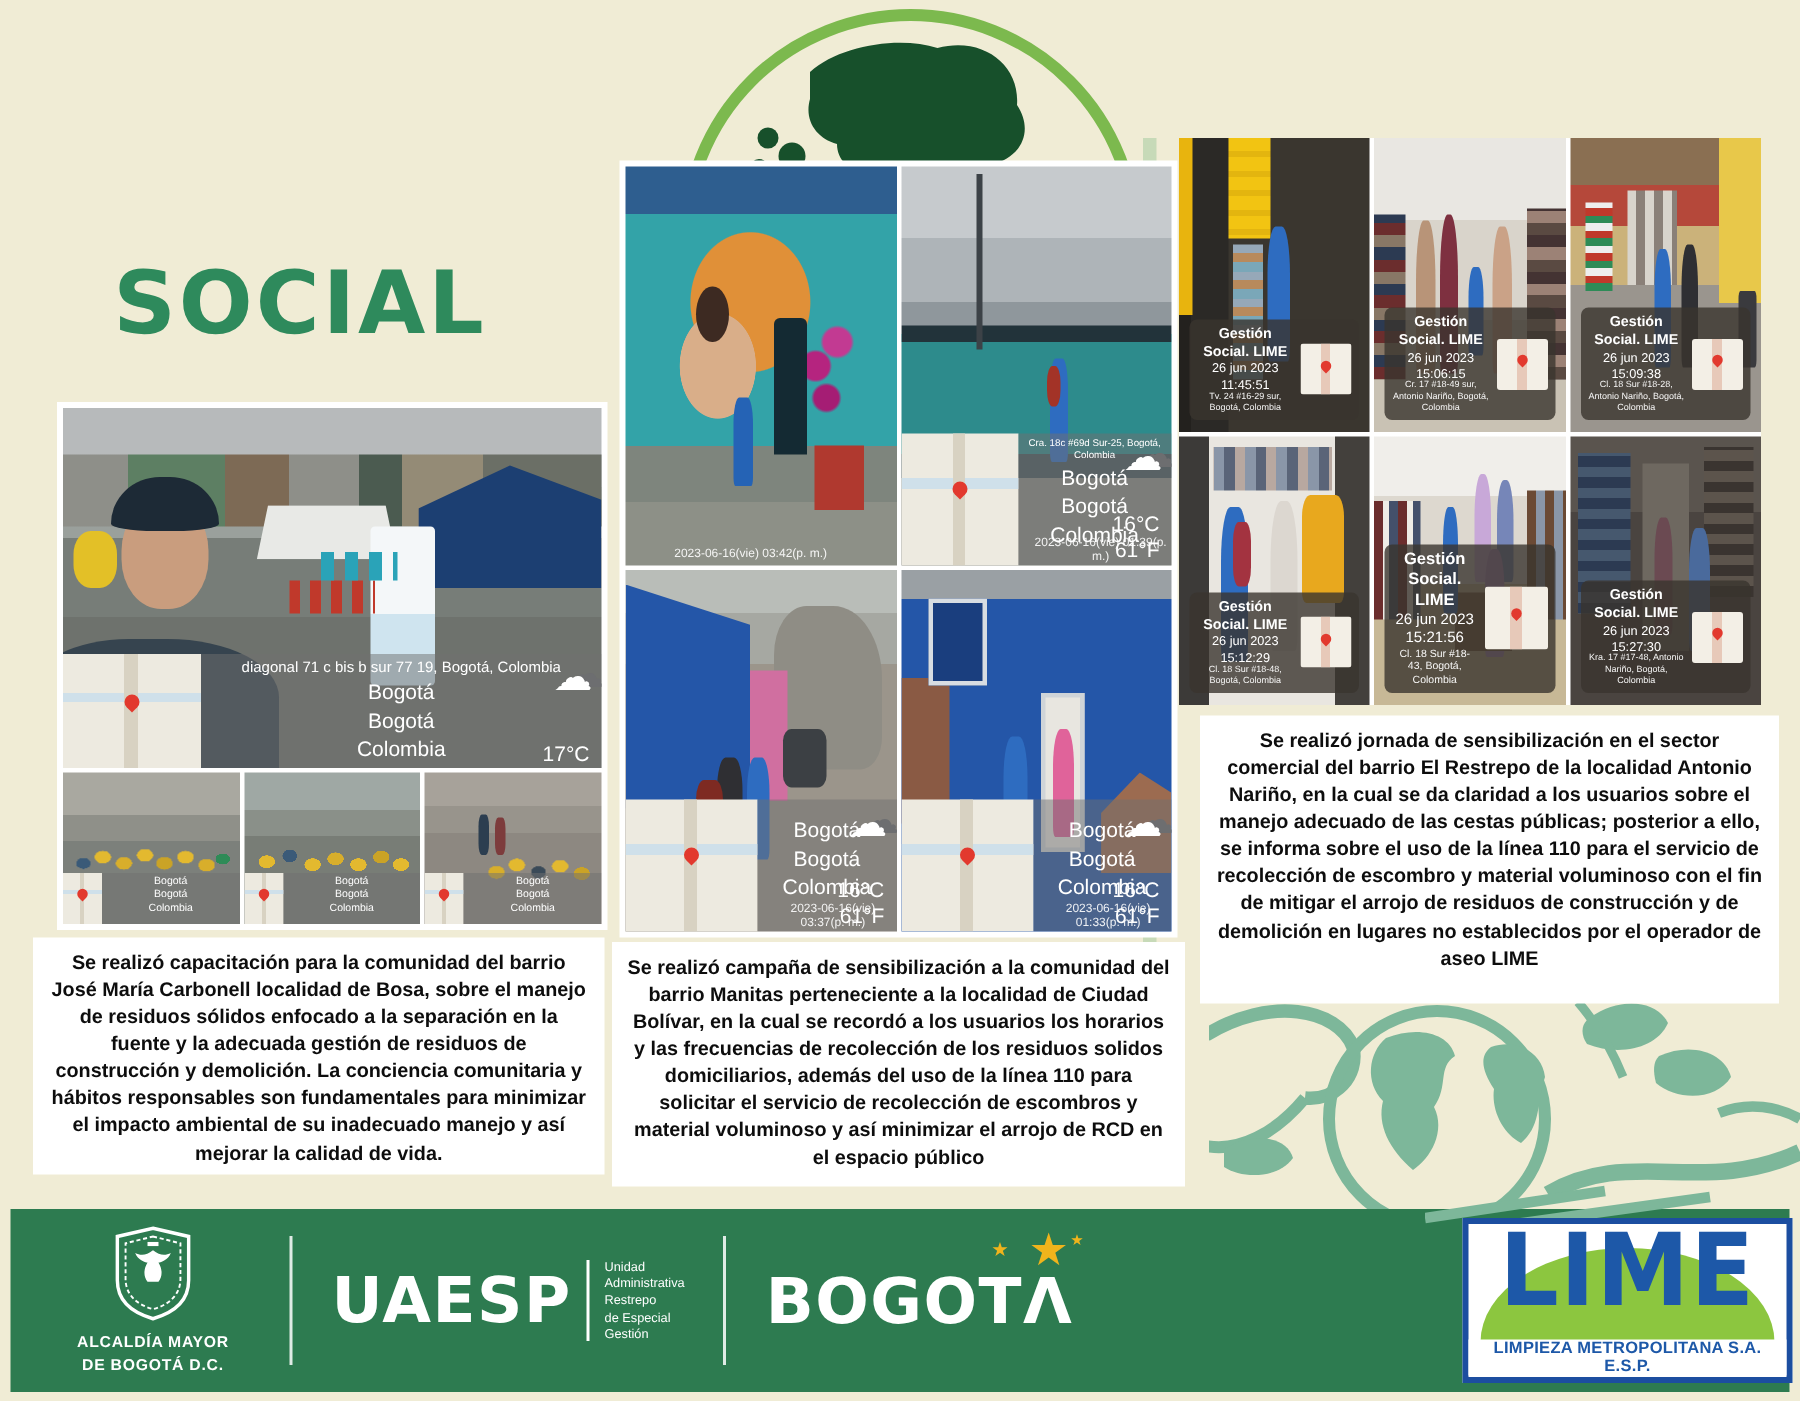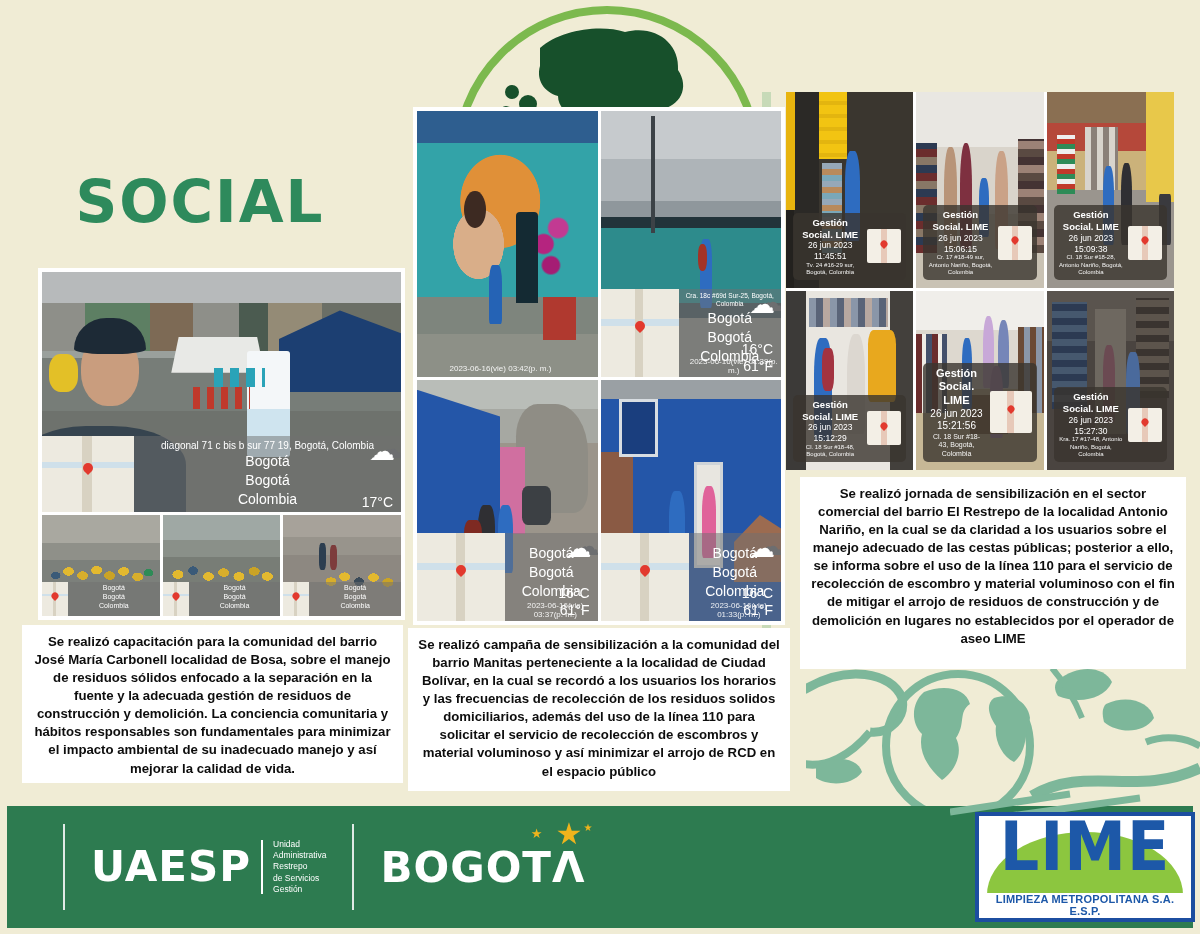--- a/index.html
+++ b/index.html
@@ -432,29 +432,39 @@
     <path d="M10 120 C30 108 52 112 56 126 C46 140 22 140 10 132 Z" fill="#7db79a"></path>
     <path d="M226 150 C280 118 330 152 394 122" fill="none" stroke="#7db79a" stroke-width="11"></path>
     <path d="M340 96 C360 88 380 92 394 100" fill="none" stroke="#7db79a" stroke-width="7"></path>
   </svg>
   <svg class="eco-stripes" width="250" height="26" viewBox="0 0 250 26">
     <path d="M0 22 L120 4" stroke="#7db79a" stroke-width="7" fill="none"></path>
     <path d="M60 26 L190 8" stroke="#7db79a" stroke-width="7" fill="none"></path>
   </svg>
 
   <div class="footer">
+    <div class="alcaldia">
+      <svg width="58" height="64" viewBox="0 0 60 70">
+        <path d="M30 2 L56 8 V40 C56 56 44 64 30 68 C16 64 4 56 4 40 V8 Z" fill="none" stroke="#ffffff" stroke-width="2.5"></path>
+        <path d="M30 8 L50 13 V39 C50 51 41 58 30 61 C19 58 10 51 10 39 V13 Z" fill="none" stroke="#ffffff" stroke-width="1.4" stroke-dasharray="3 2"></path>
+        <path d="M30 18 c-5 4 -9 4 -13 2 c2 5 7 7 9 7 c-3 5 -3 10 0 14 h8 c3 -4 3 -9 0 -14 c2 0 7 -2 9 -7 c-4 2 -8 2 -13 -2 z" fill="#ffffff"></path>
+        <rect x="26" y="12" width="8" height="3" fill="#ffffff"></rect>
+      </svg>
+      <div class="alc-text">ALCALDÍA MAYOR</div>
+      <div class="alc-text" style="margin-top:0;">DE BOGOTÁ D.C.</div>
+    </div>
     <div class="vdiv"></div>
     <div class="uaesp-wrap">
       <div class="uaesp-main">UAESP</div>
       <div class="uaesp-div"></div>
       <div class="uaesp-sub">
         <div>Unidad</div>
         <div>Administrativa</div>
         <div>Restrepo</div>
-        <div>de Servicios</div>
+        <div>de Especial</div>
         <div>Gestión</div>
       </div>
     </div>
     <div class="vdiv"></div>
     <div class="bogota">
       <span>BOGOTΛ</span>
       <span class="star star-big">★</span>
       <span class="star star-sm">★</span>
       <span class="star star-tiny">★</span>
     </div>

